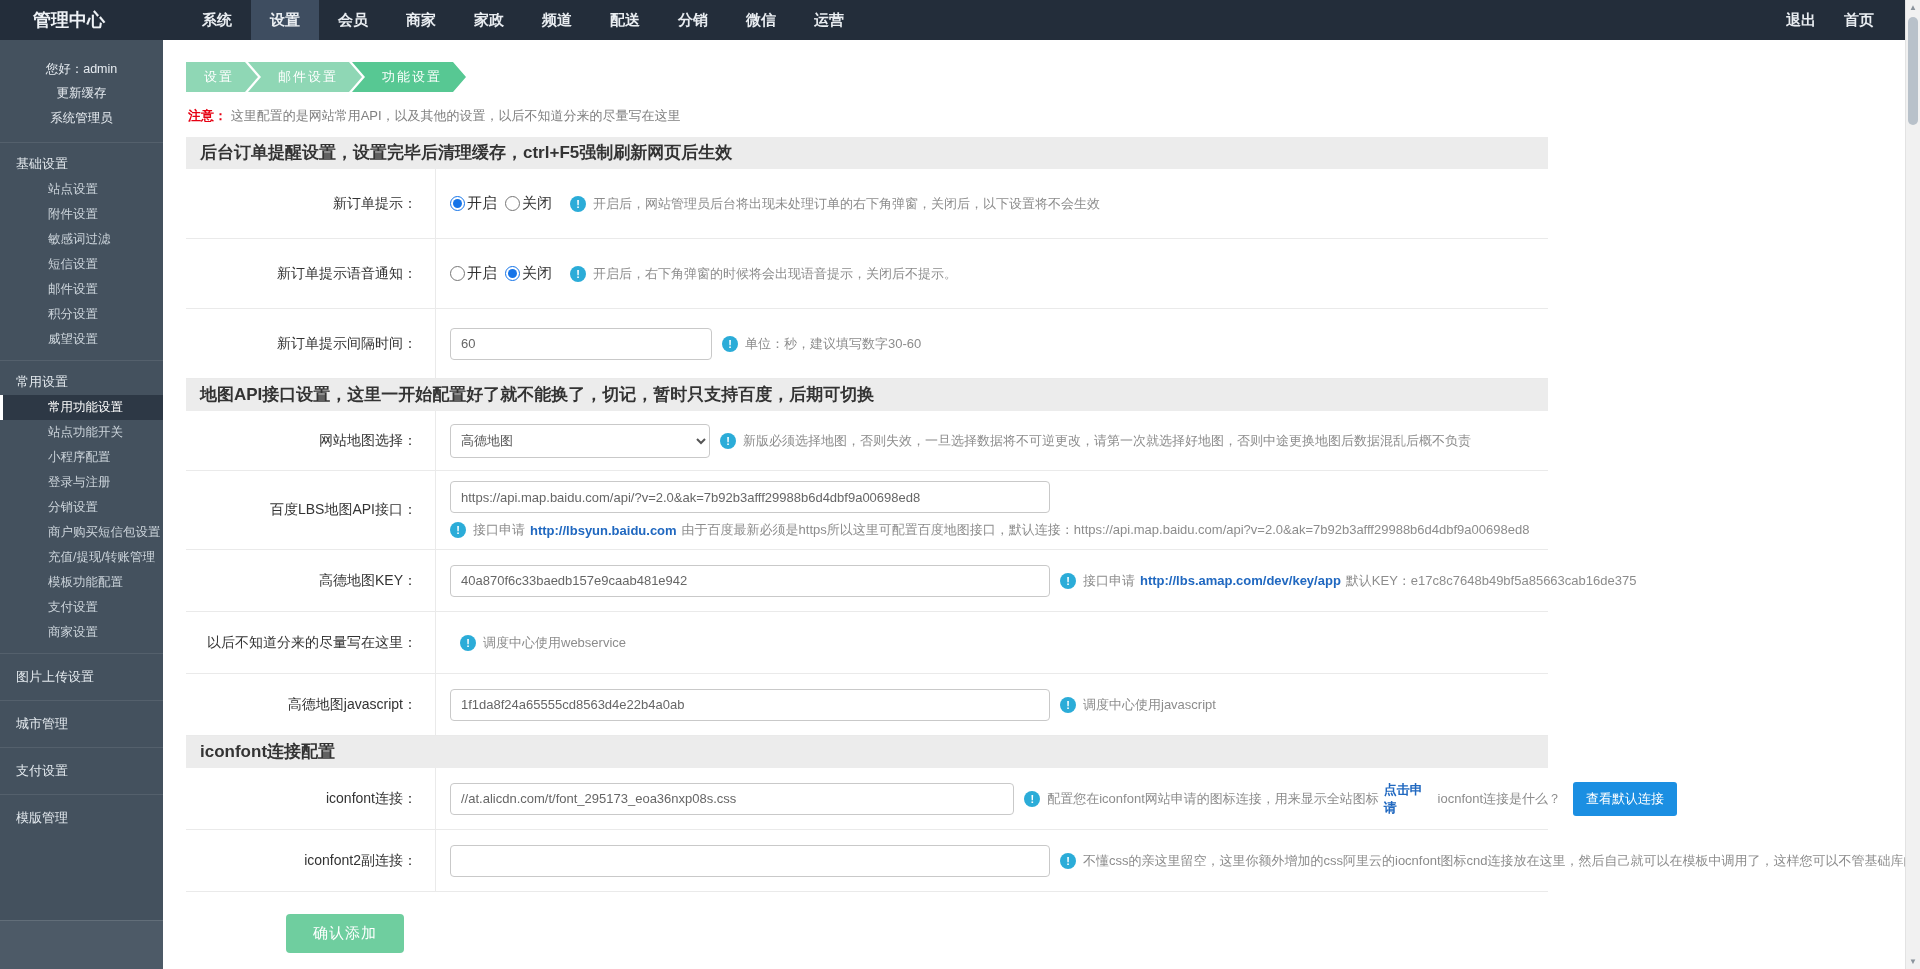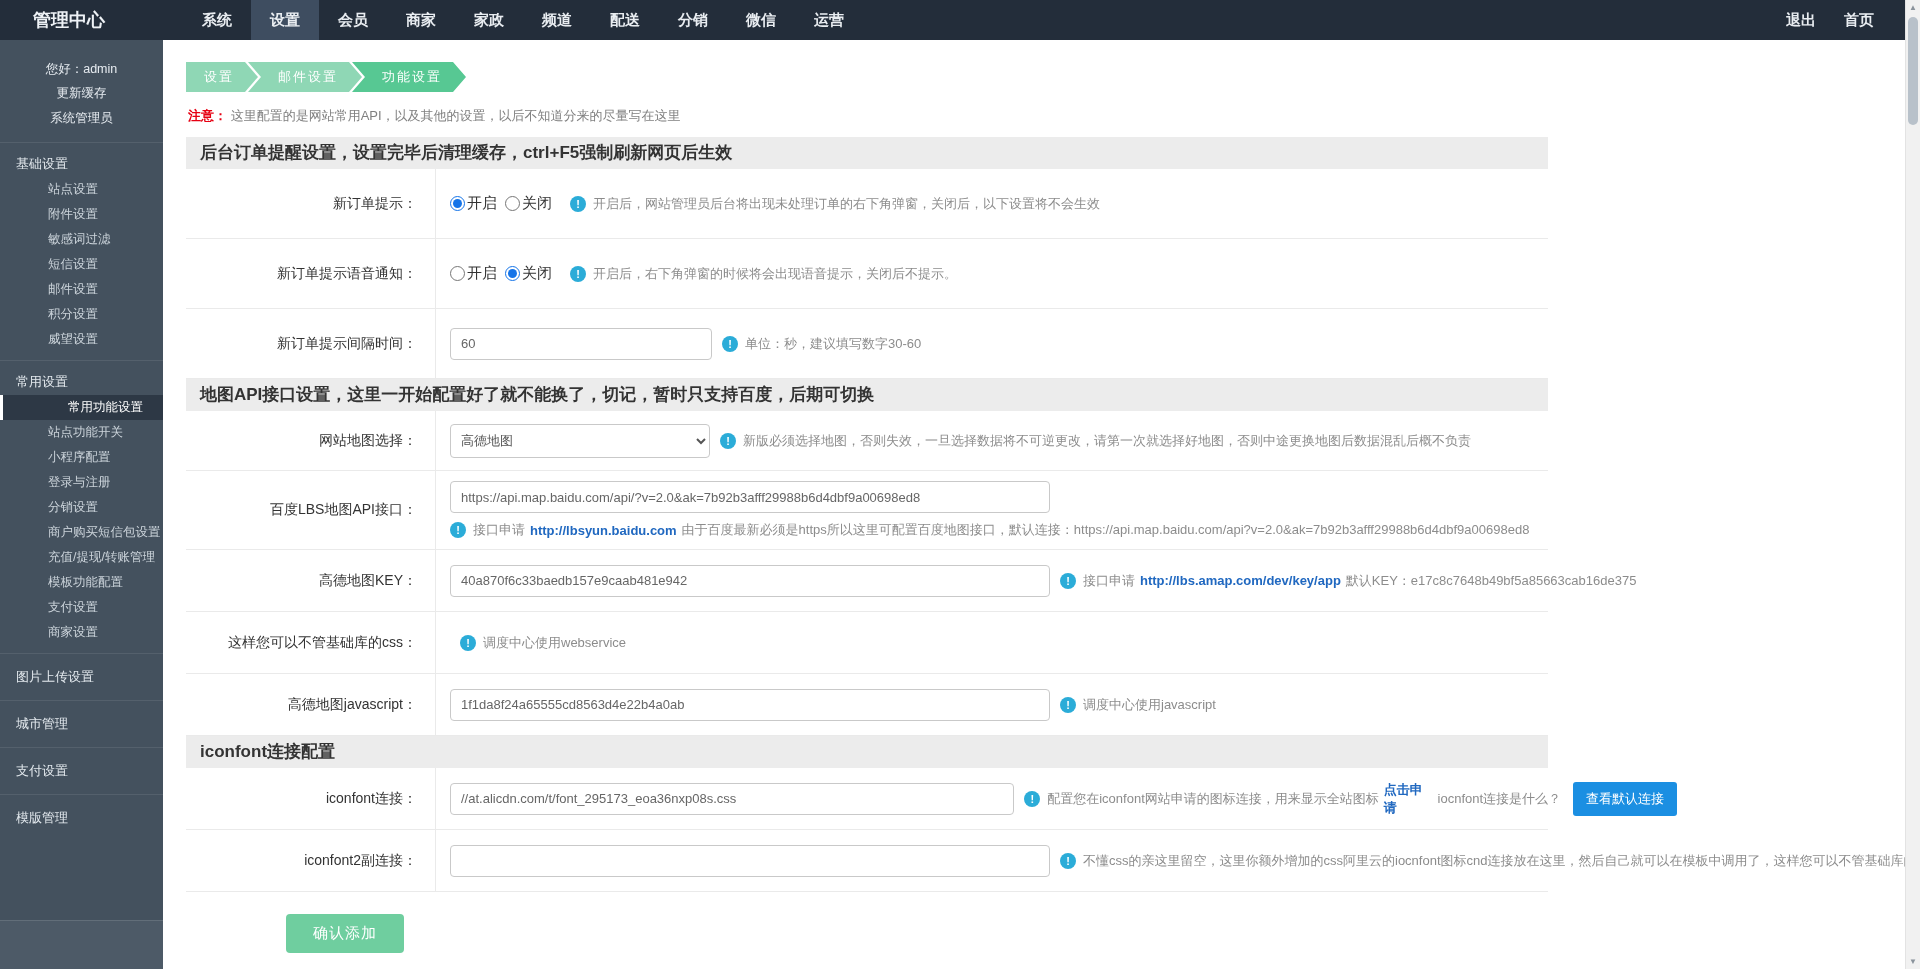--- a/index.html
+++ b/index.html
@@ -17,21 +17,21 @@
 
   
   .layout { display:flex; height:929px; }
   .sidebar { width:163px; flex:none; background:#44515e; display:flex; flex-direction:column; }
   .user-block { text-align:center; padding:17px 0 12px; font-size:12.5px; line-height:1.95; color:#e6ebf0; }
   .user-block .cache-link { cursor:pointer; }
   .side-group { border-top:1px solid rgba(255,255,255,.09); padding:8px 0; }
   .side-group-label { height:26px; line-height:26px; padding-left:16px; font-size:13px; color:#e3e9ee; cursor:pointer; }
   .side-group.single .side-group-label { height:30px; line-height:30px; }
   .side-item { height:25px; line-height:25px; padding-left:48px; font-size:12.5px; color:#ccd4db; cursor:pointer; white-space:nowrap; }
-  .side-item.active { background:#2d3845; border-left:3px solid #fff; padding-left:45px; color:#fff;text-align:center; }
+  .side-item.active { background:#2d3845; border-left:3px solid #fff; padding-left:45px; color:#fff; }
   .sidebar-footer { margin-top:auto; height:49px; background:#4d5a67; border-top:1px solid rgba(255,255,255,.12); }
 
   
   .main { flex:1; background:#fff; padding:22px 0 0 23px; overflow:hidden; }
   .content { width:1362px; }
 
   .crumbs { display:flex; height:30px; }
   .crumb { color:#fff; font-size:13px; line-height:30px; padding:0 24px 0 30px; background:#8fd7b5;
            clip-path:polygon(0 0, calc(100% - 13px) 0, 100% 50%, calc(100% - 13px) 100%, 0 100%, 13px 50%);
            margin-left:-10px; letter-spacing:2px; cursor:pointer; }
@@ -234,21 +234,21 @@
         <div class="fcontent">
           <input class="tinput" type="text" value="40a870f6c33baedb157e9caab481e942" style="">
           <span class="tip-icon"></span>
           <span class="help">接口申请</span>
           <a class="hlink">http://lbs.amap.com/dev/key/app</a>
           <span class="help">默认KEY：e17c8c7648b49bf5a85663cab16de375</span>
         </div>
       </div>
 
       <div class="frow h62">
-        <div class="flabel">这样您可以不管基础库的css：</div>
+        <div class="flabel">以后不知道分来的尽量写在这里：</div>
         <div class="fcontent">
           <span class="tip-icon"></span>
           <span class="help">调度中心使用webservice</span>
         </div>
       </div>
 
       <div class="frow h62">
         <div class="flabel">高德地图javascript：</div>
         <div class="fcontent">
           <input class="tinput" type="text" value="1f1da8f24a65555cd8563d4e22b4a0ab" style="">

